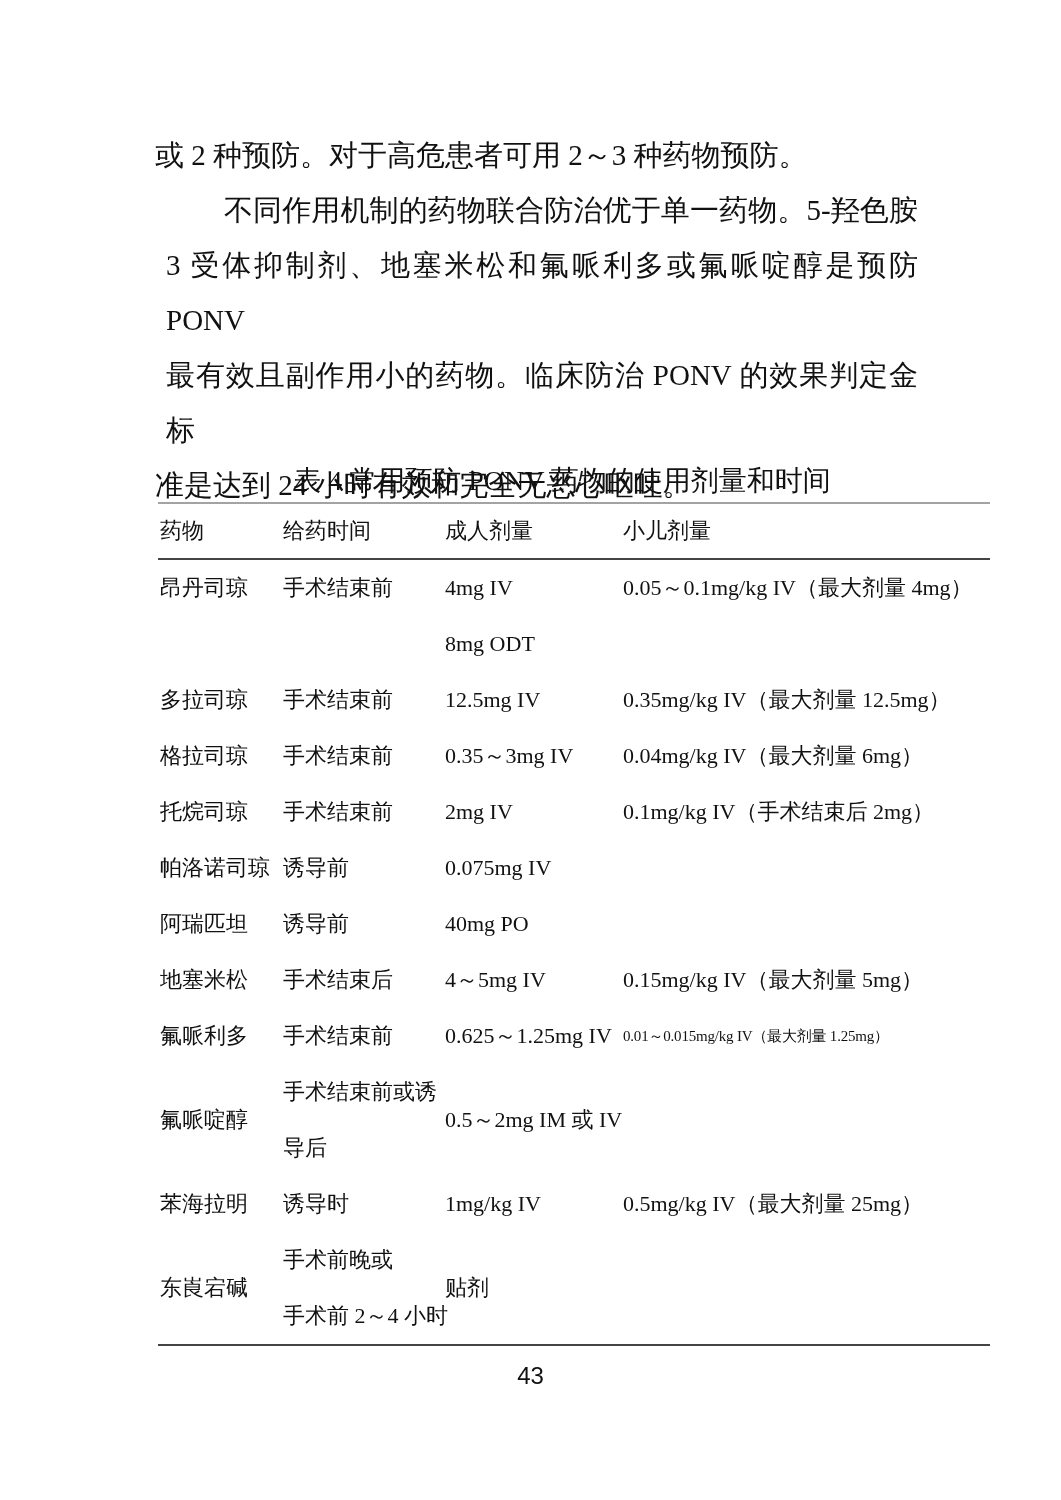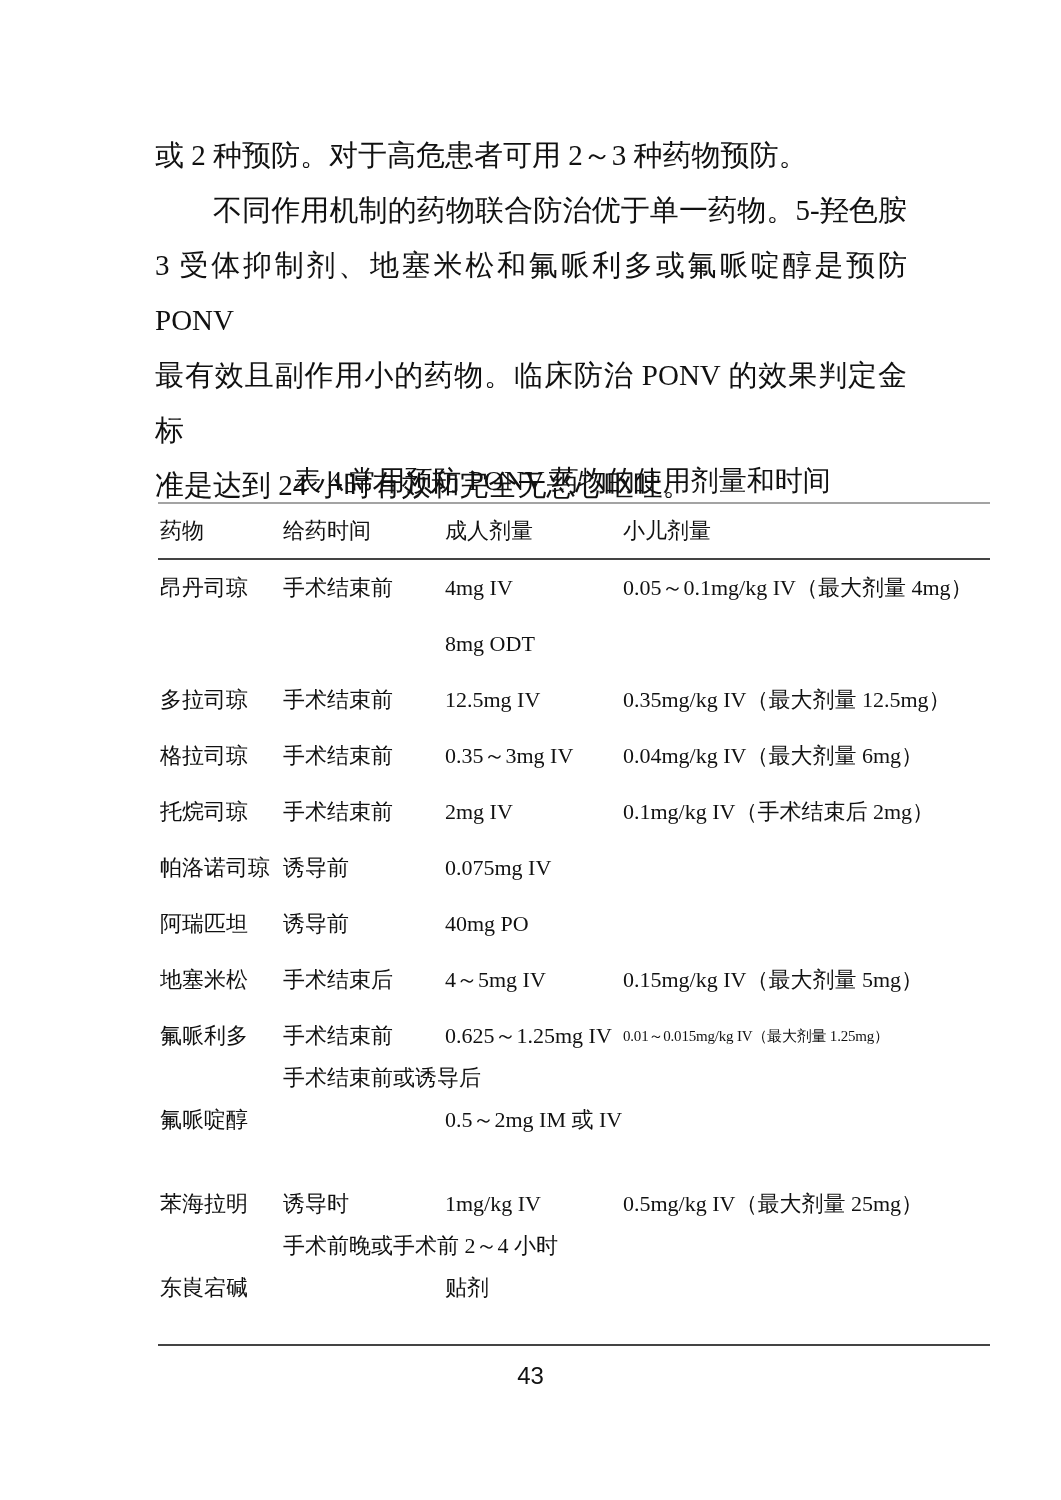--- a/index.html
+++ b/index.html
@@ -17,21 +17,21 @@
   
   .bodytext {
     position: absolute;
     left: 155px;
     top: 128px;
     width: 752px;
     font-size: 29px;
     line-height: 55px;
   }
   .line { width: 100%; }
-  .line.just { text-align: justify; text-align-last: justify; }
+  .line.just { text-align: justify; text-align-last: justify; margin-left: 11px; }
   .line.indent { text-indent: 58px; }
   
   .tbl-title {
     position: absolute;
     left: 176px;
     top: 462px;
     width: 772px;
     height: 38px;
     text-align: center;
     font-size: 28px;
@@ -55,21 +55,21 @@
   }
   .t-row.head {
     border-bottom: 2px solid #444444;
   }
   .t-row.tall { height: 112px; }
   .cell { white-space: nowrap; line-height: 28px; }
   .c1 { padding-left: 2px; }
   .twolines {
     align-self: stretch;
     display: flex;
-    flex-direction: row;
+    flex-direction: column;
     justify-content: space-around;
   }
   .twolines > div { line-height: 28px; }
   .cell.tight { font-size: 15px; letter-spacing: -0.2px; }
   
   .pageno {
     position: absolute;
     left: 0;
     top: 1362px;
     width: 100%;

